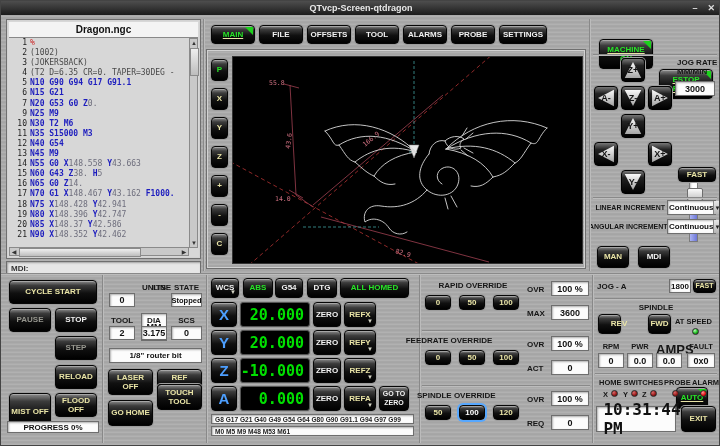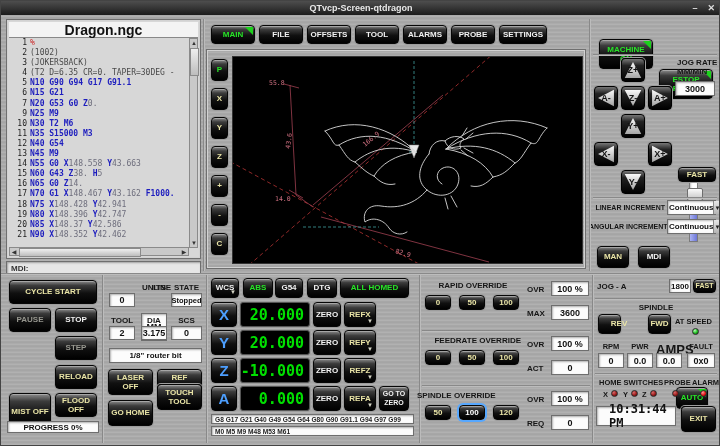--- a/index.html
+++ b/index.html
@@ -11,33 +11,33 @@
   
   .titlebar{left:0;top:0;width:720px;height:14px;background:linear-gradient(180deg,#4e4e4e,#1c1c1c);
             color:#e8e8e8;font-size:9px;font-weight:bold;display:flex;align-items:center;justify-content:center;}
   .winbtns{position:absolute;right:6px;top:0;height:14px;display:flex;gap:10px;align-items:center;color:#ddd;font-size:9px;}
   
   .btn{background:linear-gradient(180deg,#8d8d8d 0%,#3c3c3c 20%,#101010 55%,#000 100%);
        border:1px solid #060606;border-radius:4px;color:#e9e4a6;font-size:8px;font-weight:bold;
        display:flex;align-items:center;justify-content:center;text-align:center;line-height:1.15;
        box-shadow:0 0 0 1px #9d9d9d, inset 0 1px 0 rgba(255,255,255,.28);padding:1px;}
   .t-green{color:#27e427;} .t-white{color:#f2f2f2;} .t-dim{color:#97978f;}
-  .gc{position:relative;} .gc::after{content:"";position:absolute;top:1px;right:1px;border-style:solid;
+  .gc{position:relative;text-decoration:underline;} .gc::after{content:"";position:absolute;top:1px;right:1px;border-style:solid;
        border-width:0 8px 8px 0;border-color:transparent #1bd11b transparent transparent;}
   
   .fld{background:#fcfcfc;border:1px solid #6e6e6e;box-shadow:inset 1px 1px 2px rgba(0,0,0,.3);
        color:#111;font-size:9px;font-weight:bold;display:flex;align-items:center;justify-content:center;}
   .lbl{color:#161616;font-size:8px;font-weight:bold;white-space:nowrap;}
   
   .sunken{border:1px solid #6f6f6f;box-shadow:inset 0 0 0 1px #d2d2d2;}
   .vsep{width:2px;background:linear-gradient(90deg,#6f6f6f,#d6d6d6);}
   .hsep{height:2px;background:linear-gradient(180deg,#6f6f6f,#d6d6d6);}
   
   .ghead{background:#f3f3f3;border-bottom:1px solid #888;display:flex;align-items:center;justify-content:center;
-         font-size:14px;font-weight:bold;color:#111;}
+         font-size:10px;font-weight:bold;color:#111;}
   .glist{background:#d7d7d7;font-family:"DejaVu Sans Mono",monospace;font-size:8px;overflow:hidden;}
   .gline{height:10.1px;line-height:10.1px;white-space:nowrap;}
   .lnum{display:inline-block;width:18px;text-align:right;margin-right:3px;color:#1c1c1c;}
   .kw{color:#1d1dbe;font-weight:bold;} .ax{color:#1d1dbe;font-weight:bold;}
   .val{color:#6d6d7c;} .cmt{color:#4a4a4a;} .pct{color:#cc2020;}
   .sbar{background:#c9c9c9;border:1px solid #8a8a8a;}
   .sthumb{background:linear-gradient(180deg,#efefef,#bdbdbd);border:1px solid #8a8a8a;position:absolute;}
   .sarr{position:absolute;font-size:6px;color:#333;line-height:8px;text-align:center;width:8px;}
   
   .jbtn{background:linear-gradient(180deg,#777 0%,#222 30%,#000 100%);border:1px solid #000;border-radius:4px;
@@ -438,21 +438,21 @@
 <div class="abs btn" style="left:492px;top:294px;width:26px;height:15px;">
     <span>100</span>
   </div>
 
 <div class="abs lbl" style="left:526px;top:284px;">OVR</div>
 <div class="abs fld" style="left:550px;top:280px;width:38px;height:15px;">100 %</div>
 <div class="abs lbl" style="left:526px;top:308px;">MAX</div>
 <div class="abs fld" style="left:550px;top:304px;width:38px;height:15px;">3600</div>
 <div class="abs hsep" style="left:421px;top:329px;width:168px;"></div>
 
-<div class="abs lbl" style="left:424px;top:335px;width:96px;text-align:right;">FEEDRATE OVERRIDE</div>
+<div class="abs lbl" style="left:400px;top:335px;width:96px;text-align:center;">FEEDRATE OVERRIDE</div>
 <div class="abs btn" style="left:424px;top:349px;width:26px;height:15px;">
     <span>0</span>
   </div>
 <div class="abs btn" style="left:458px;top:349px;width:26px;height:15px;">
     <span>50</span>
   </div>
 <div class="abs btn" style="left:492px;top:349px;width:26px;height:15px;">
     <span>100</span>
   </div>
 
@@ -514,16 +514,16 @@
 <div class="abs lbl" style="left:691px;top:377px;font-size:7.5px;">ALARM</div>
 <div class="abs lbl" style="left:602px;top:389px;font-size:7.5px;">X</div>
 <span class="abs led led-darkred" style="left:610px;top:389px;"></span>
 <div class="abs lbl" style="left:622px;top:389px;font-size:7.5px;">Y</div>
 <span class="abs led led-darkred" style="left:630px;top:389px;"></span>
 <div class="abs lbl" style="left:641px;top:389px;font-size:7.5px;">Z</div>
 <span class="abs led led-darkred" style="left:649px;top:389px;"></span>
 <span class="abs led led-darkred" style="left:671px;top:389px;"></span>
 <span class="abs led led-red" style="left:699px;top:389px;"></span>
 
-<div class="abs fld" style="left:595px;top:405px;width:80px;height:20px;font-size:12px;font-family:'DejaVu Sans Mono',monospace;padding-left:12px;">10:31:44 PM</div>
+<div class="abs fld" style="left:595px;top:405px;width:80px;height:26px;font-size:16px;font-family:'DejaVu Sans Mono',monospace;padding-left:12px;">10:31:44 PM</div>
 <div class="abs btn" style="left:680px;top:405px;width:35px;height:26px;">
     <span>EXIT</span>
   </div>
 
 </body></html>

